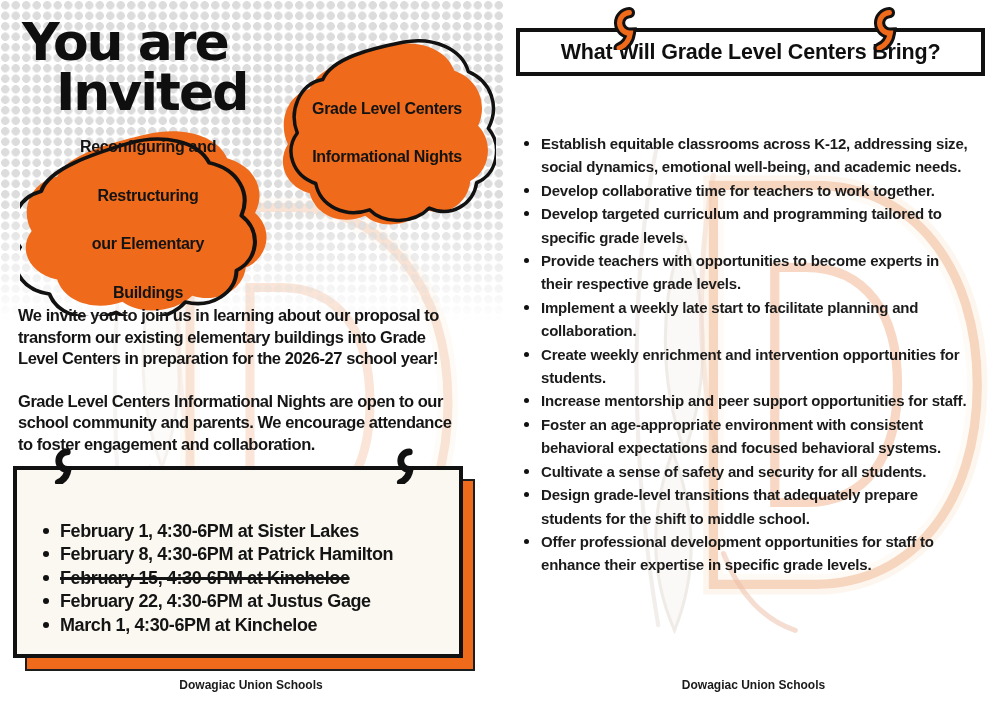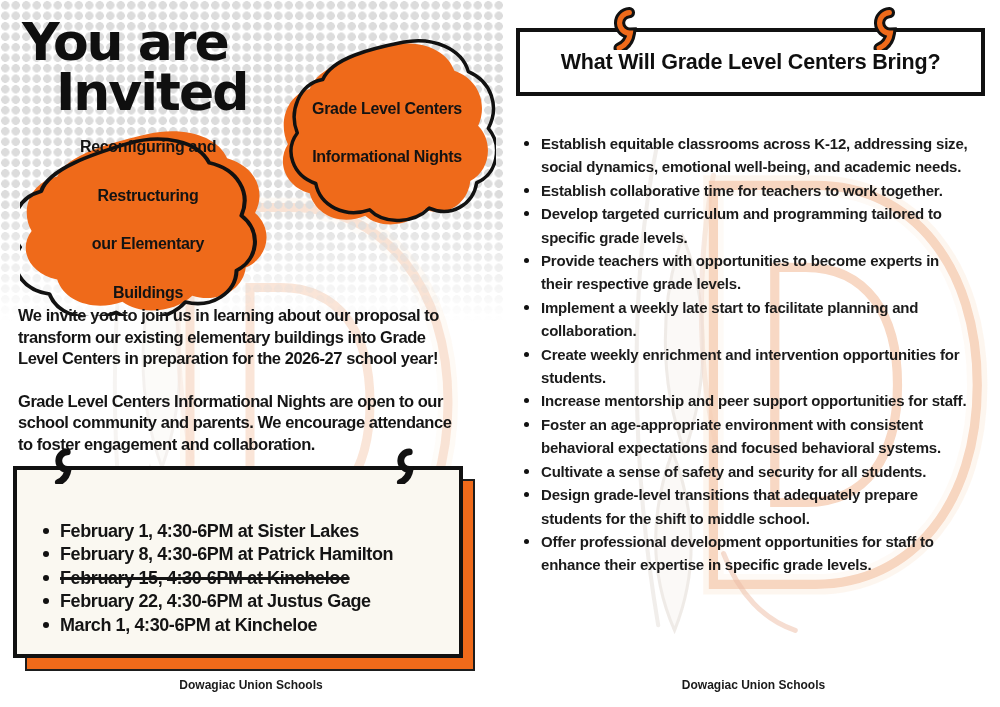--- a/index.html
+++ b/index.html
@@ -63,21 +63,21 @@
     width:6px; height:6px; border-radius:50%; background:var(--ink); }
   .date-list li.struck span { text-decoration:line-through; text-decoration-thickness:2.5px; }
 
   .ring { position:absolute; z-index:4; }
   .ring-date-1 { left:46px;  top:447px; width:28px; height:37px; }
   .ring-date-2 { left:388px; top:447px; width:28px; height:37px; }
   .ring-hdr-1  { left:100px; top:7px;  width:32px; height:43px; }
   .ring-hdr-2  { left:360px; top:7px;  width:32px; height:43px; }
 
   
-  .header-card { position:absolute; left:11px; top:28px; width:469px; height:68px;
+  .header-card { position:absolute; left:11px; top:28px; width:469px; height:48px;
     background:#ffffff; border:4px solid var(--ink); box-sizing:border-box; z-index:3;
     display:flex; align-items:center; justify-content:center; }
   .header-card h1 { margin:0; font-size:21.5px; font-weight:bold; letter-spacing:-0.2px;
     color:#0f0f0f; white-space:nowrap; }
 
   .benefit-list { list-style:none; position:absolute; left:14px; top:132px; width:455px;
     margin:0; padding:0; z-index:3;
     font-weight:bold; font-size:15px; line-height:23.4px; letter-spacing:-0.2px; color:#1b1b1b; }
   .benefit-list li { position:relative; padding-left:22px; }
   .benefit-list li::before { content:''; position:absolute; left:5px; top:9px;
@@ -199,21 +199,21 @@
   </svg>
   <svg class="ring ring-hdr-2" viewBox="0 0 34 46" fill="none">
     <path d="M26,6 A11,11 0 1 0 27,28 C26,35 22,41 15,44" stroke="#111111" stroke-width="12" stroke-linecap="round"></path>
     <path d="M26,6 A11,11 0 1 0 27,28 C26,35 22,41 15,44" stroke="#EF6A1A" stroke-width="5.5" stroke-linecap="round"></path>
   </svg>
 
   <ul class="benefit-list">
 
       <li><span>Establish equitable classrooms across K-12, addressing size, social dynamics, emotional well-being, and academic needs.</span></li>
 
-      <li><span>Establish collaborative time for teachers to work together.</span></li>
+      <li><span>Develop collaborative time for teachers to work together.</span></li>
 
       <li><span>Develop targeted curriculum and programming tailored to specific grade levels.</span></li>
 
       <li><span>Provide teachers with opportunities to become experts in their respective grade levels.</span></li>
 
       <li><span>Implement a weekly late start to facilitate planning and collaboration.</span></li>
 
       <li><span>Create weekly enrichment and intervention opportunities for students.</span></li>
 
       <li><span>Increase mentorship and peer support opportunities for staff.</span></li>

